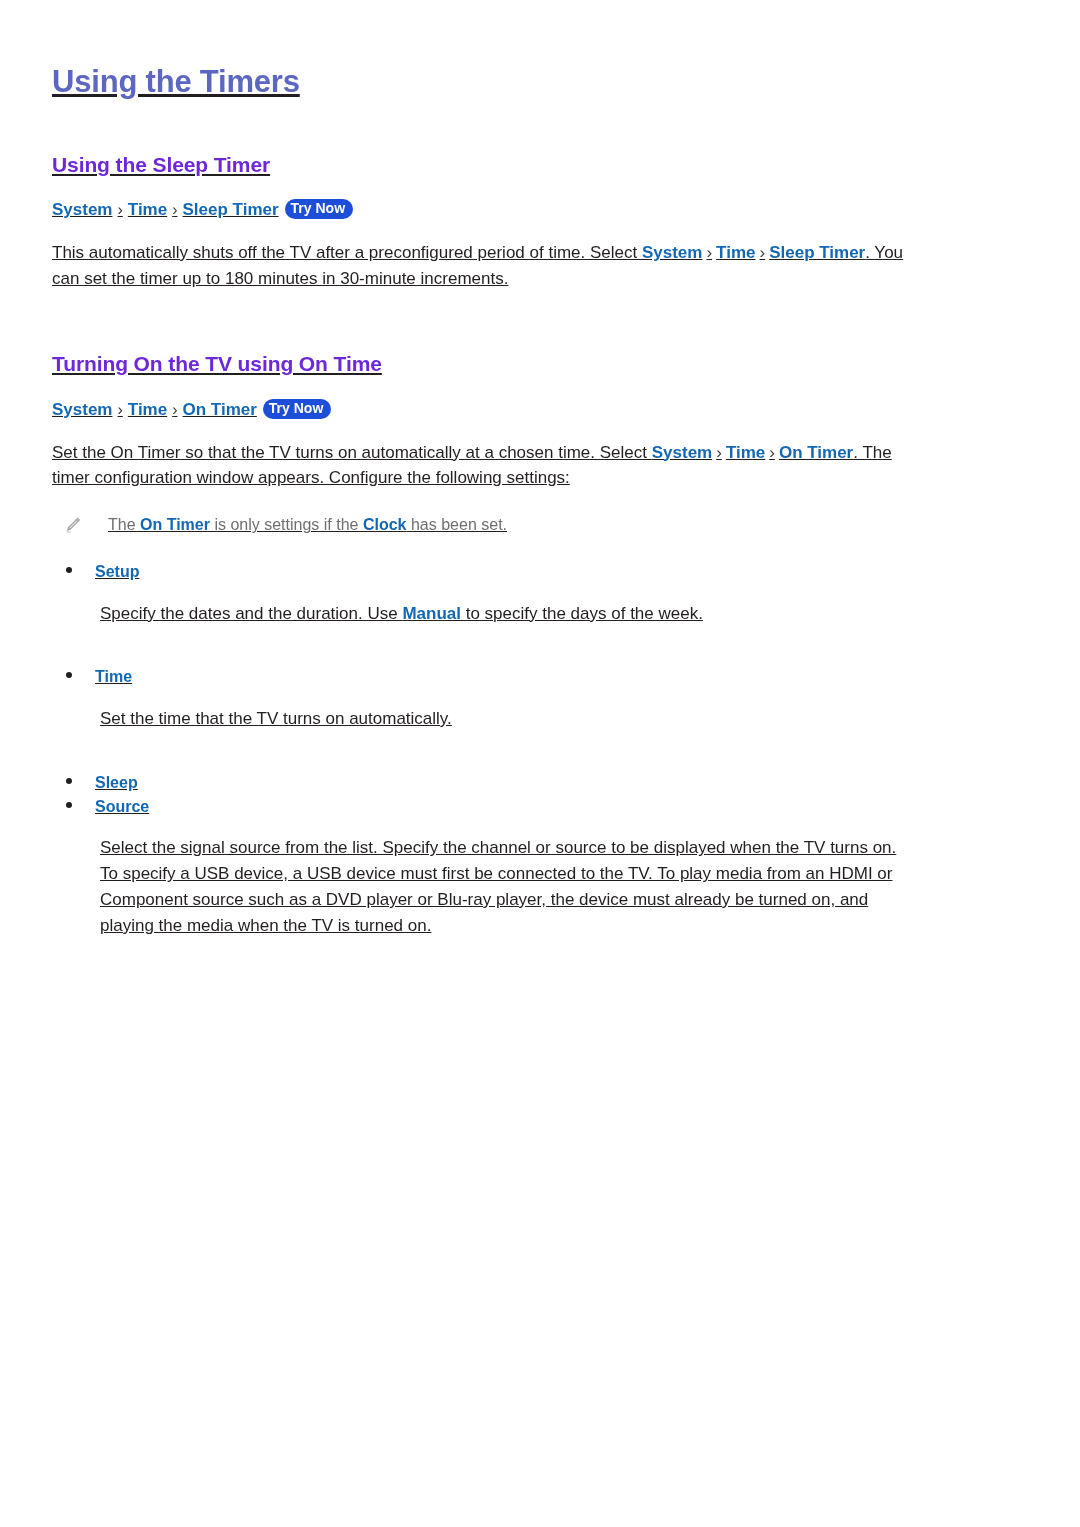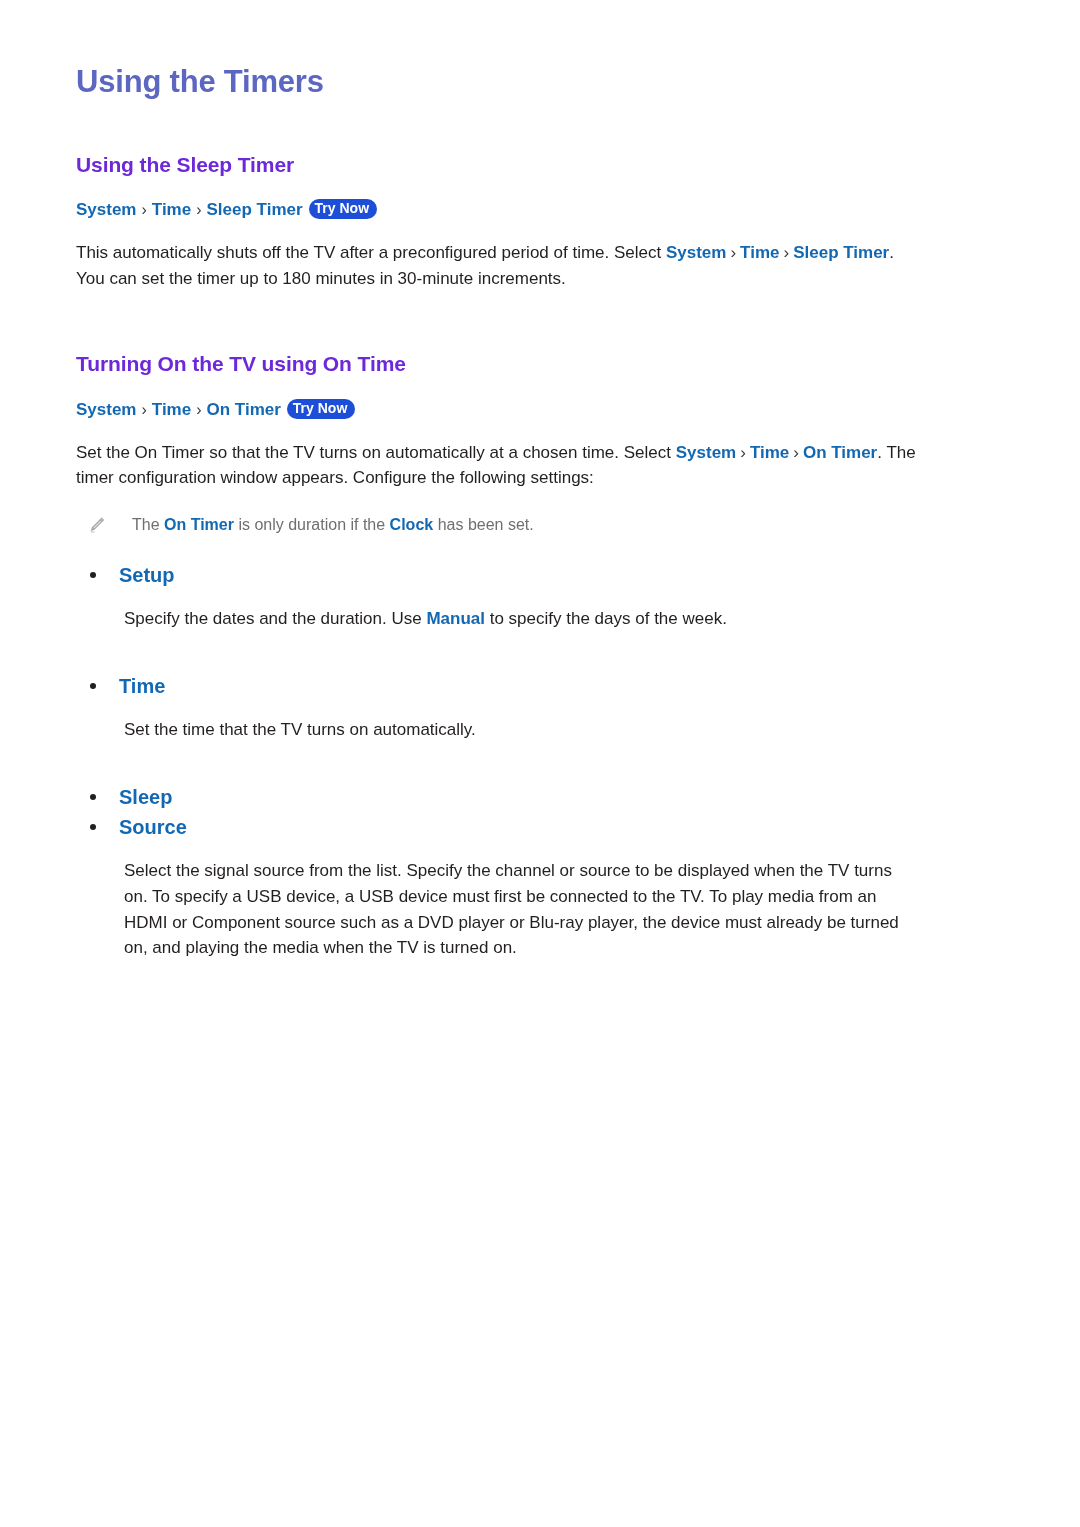--- a/index.html
+++ b/index.html
@@ -13,21 +13,22 @@
     font-family: "Liberation Sans", sans-serif;
     color: #231f20;
     -webkit-font-smoothing: antialiased;
   }
   .page {
     position: relative;
     width: 991px;
     height: 1527px;
     background: #ffffff;
     box-sizing: border-box;
-    padding: 64px 75px 0 76px;
+    padding: 64px 75px 0 52px;
+    text-decoration: underline;
   }
 
   
   .doc-title {
     font-size: 31px;
     font-weight: bold;
     color: #5c67c2;
     letter-spacing: -0.2px;
     margin: 0 0 52px 0;
     line-height: 1.15;
@@ -130,21 +131,21 @@
   .dot {
     width: 6px;
     height: 6px;
     min-width: 6px;
     border-radius: 50%;
     background: #231f20;
     position: relative;
     top: -4px;
   }
   .bullet-label {
-    font-size: 20px;
+    font-size: 16px;
     font-weight: bold;
     color: #1368b4;
     margin-left: 23px;
     line-height: 1.4;
   }
   .bullet-desc {
     font-size: 17px;
     line-height: 1.52;
     color: #231f20;
     margin: 17px 0 0 48px;
@@ -179,21 +180,21 @@
     <span class="note-icon">
       <svg width="18" height="18" viewBox="0 0 18 18" aria-hidden="true">
         <g fill="none" stroke="#a6a6a6" stroke-width="1.1">
           <path d="M13.6 2.3 L15.4 4.1 L6.2 13.3 L3.6 14.1 L4.4 11.5 Z" fill="#d9d9d9"></path>
           <path d="M12.3 3.6 L14.1 5.4"></path>
           <path d="M4.4 11.5 L6.2 13.3"></path>
         </g>
         <rect x="2.6" y="15.2" width="4" height="1.3" fill="#cfcfcf"></rect>
       </svg>
     </span>
-    <div class="note-text"><span>The </span><span class="nlink">On Timer</span><span> is only duration if the </span><span class="nlink">Clock</span><span> has been set.</span></div>
+    <div class="note-text"><span>The </span><span class="nlink">On Timer</span><span> is only settings if the </span><span class="nlink">Clock</span><span> has been set.</span></div>
   </div>
 
   <ul class="bullets">
 
     <li class="bullet-item">
       <div class="bullet-head">
         <span class="dot"></span>
         <span class="bullet-label">Setup</span>
       </div>
       <p class="bullet-desc gap-lg"><span>Specify the dates and the duration. Use </span><span class="link">Manual</span><span> to specify the days of the week.</span></p>

